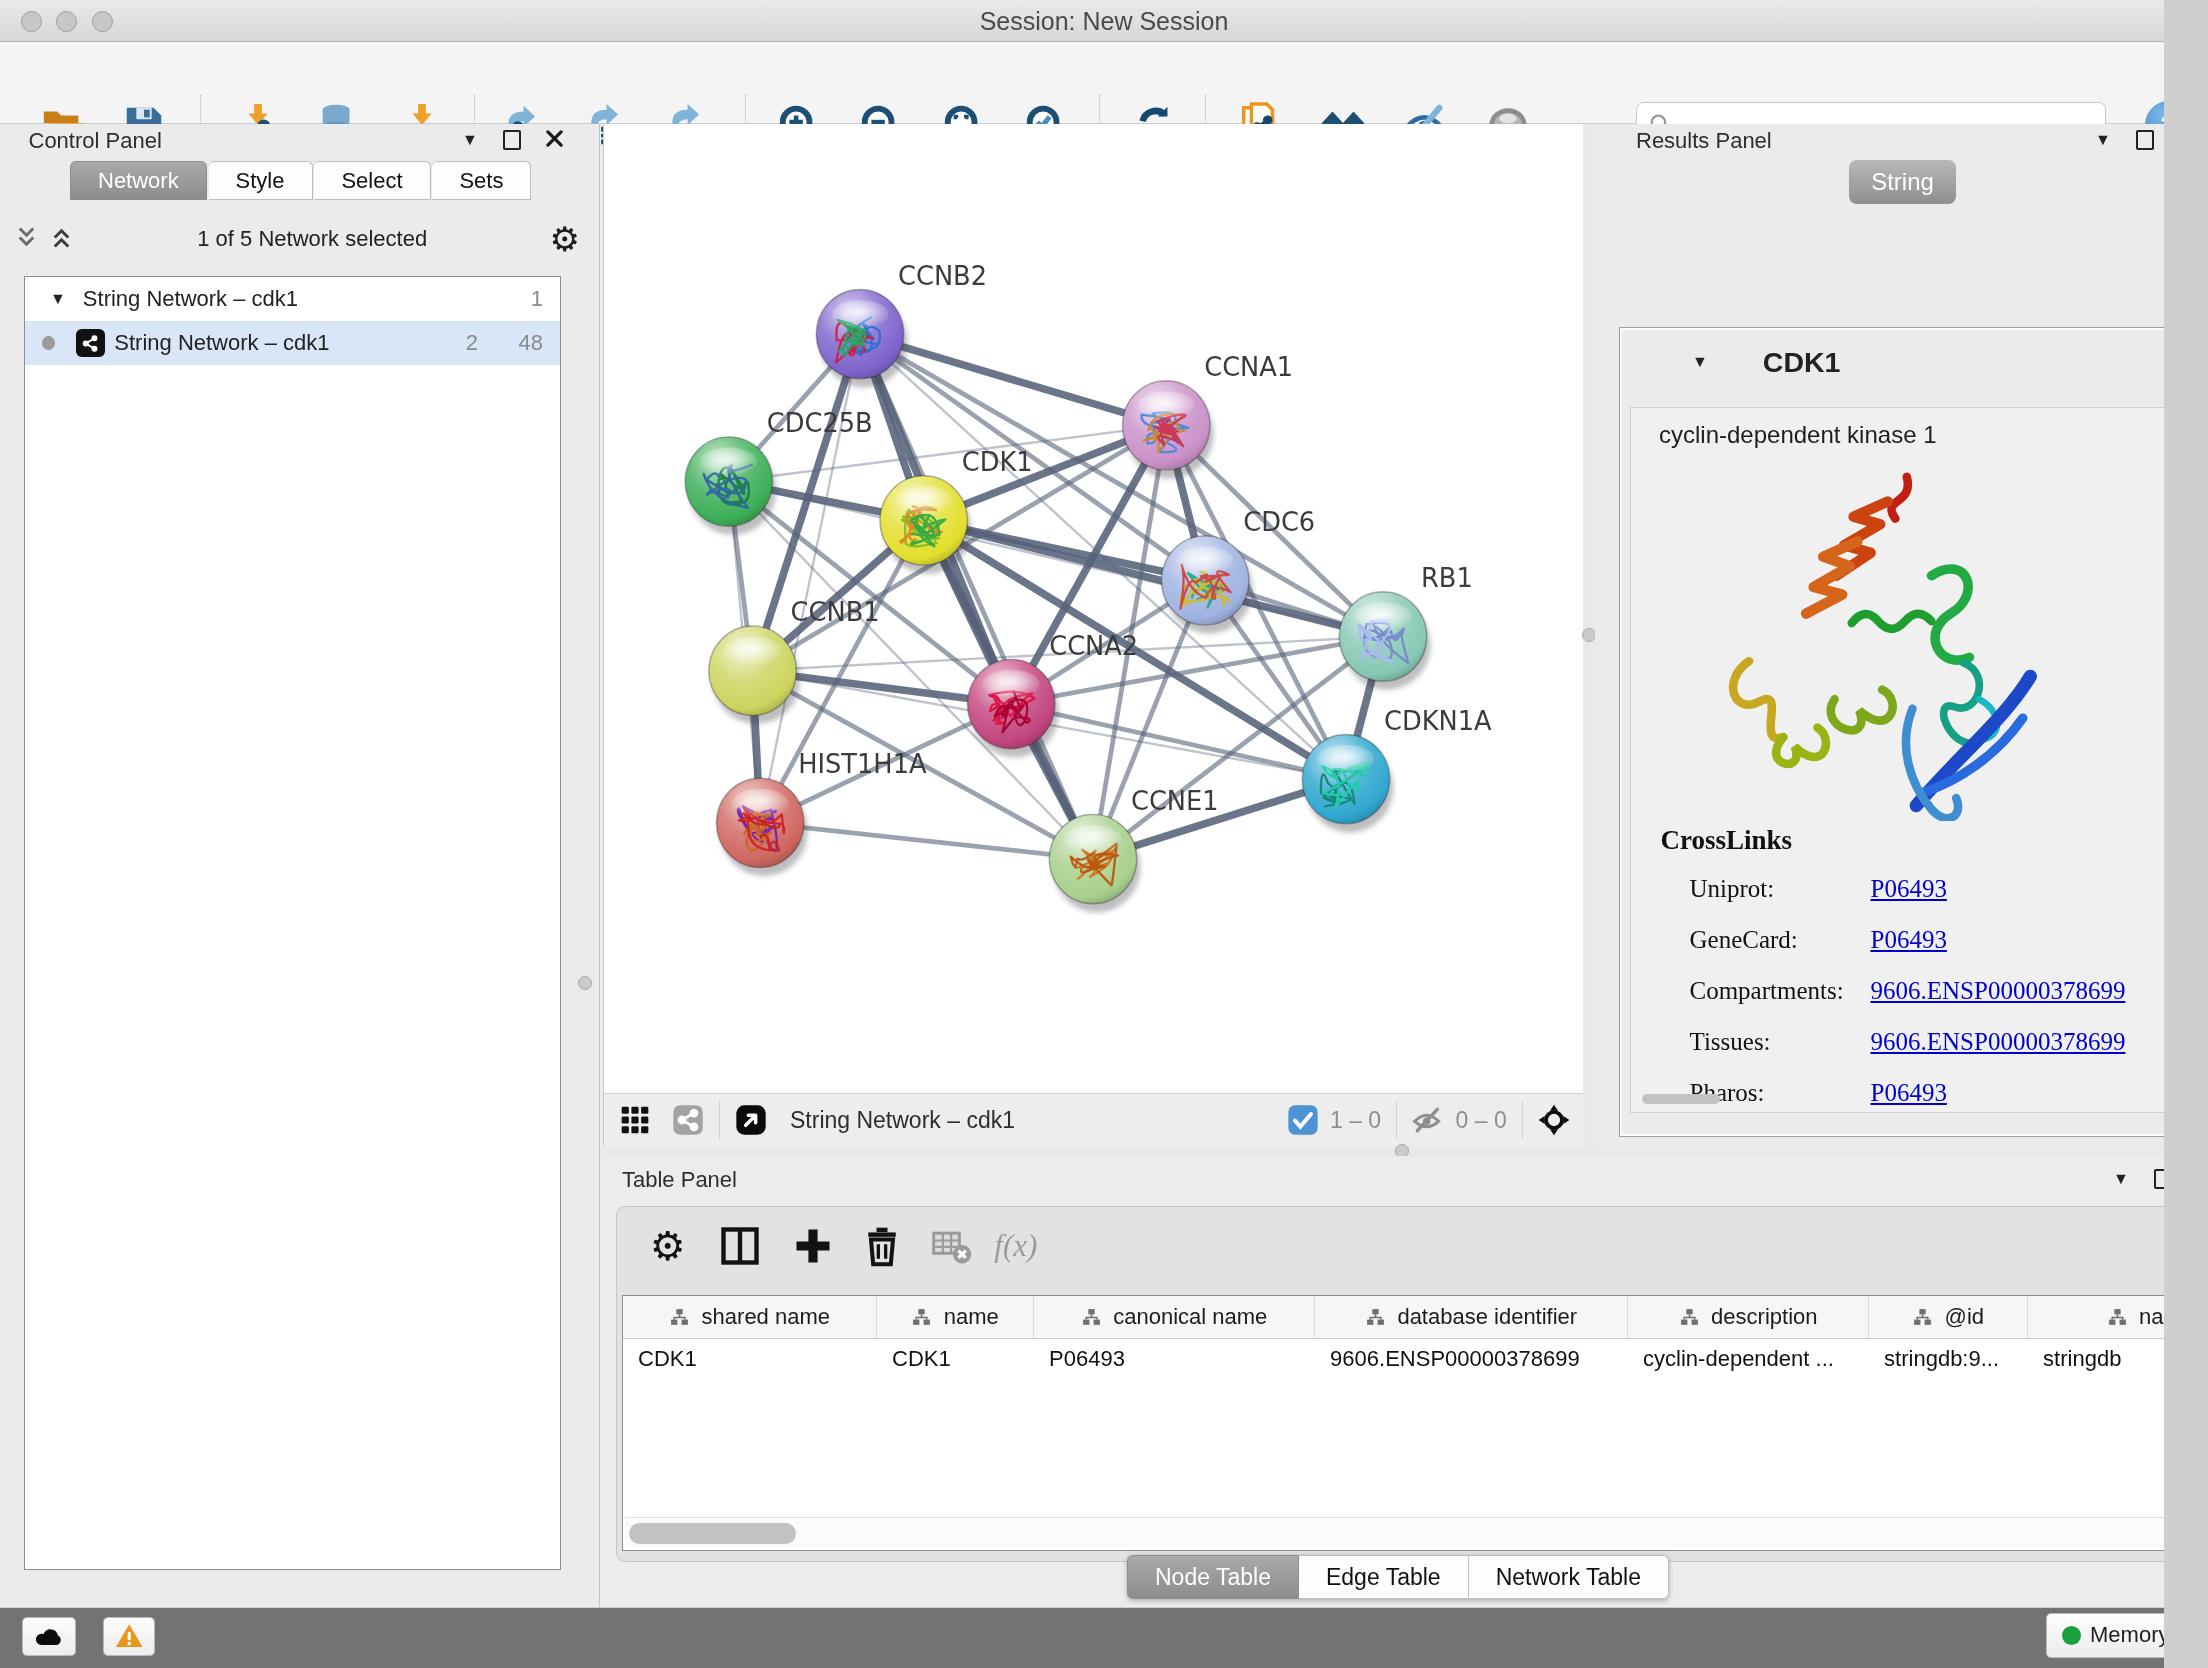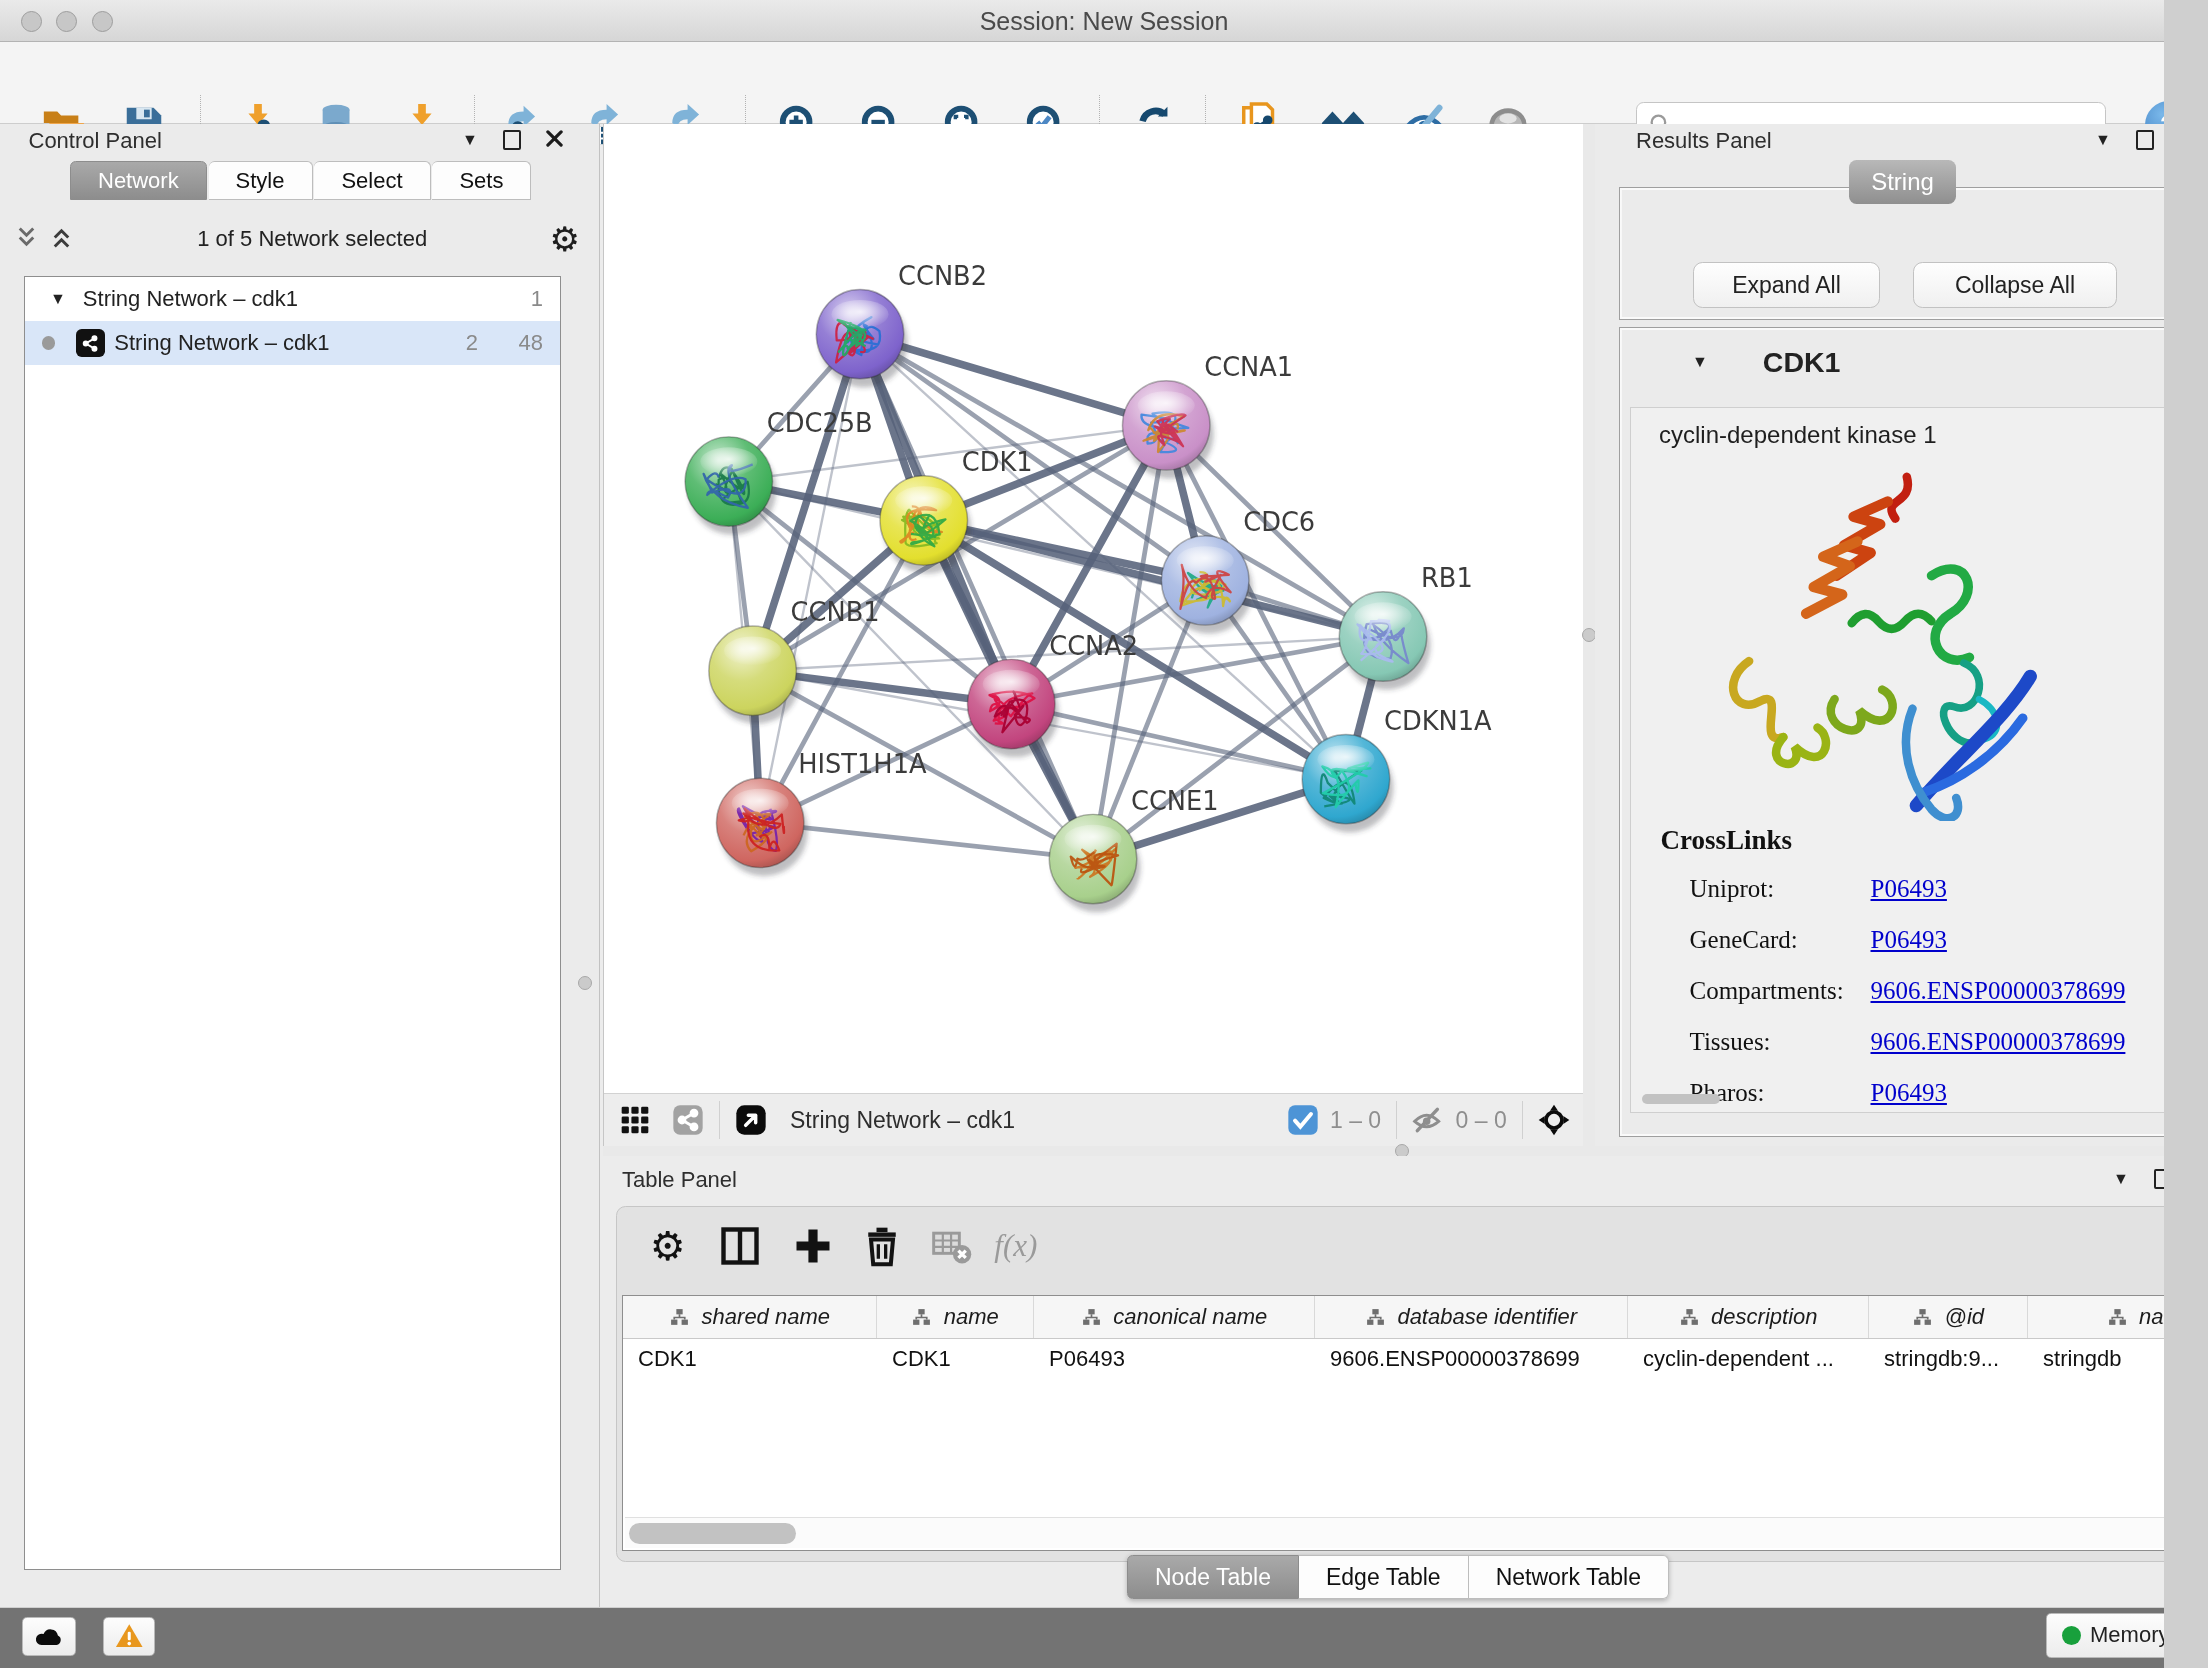--- a/index.html
+++ b/index.html
@@ -96,21 +96,21 @@
   .tpanel{position:absolute;left:603px;top:1156px;width:1605px;height:452px;background:#ececec;}
   .tp-body{position:absolute;left:13.3px;top:50px;width:1583px;height:356px;background:#e2e2e2;
            border:1px solid #c6c6c6;border-radius:9.5px;box-sizing:border-box;}
   .tp-tool{position:absolute;top:17px;width:44px;height:44px;}
   .tp-tool svg{width:44px;height:44px;}
   .fx{font-family:"Liberation Serif",serif;font-style:italic;font-size:31px;color:#9a9a9a;}
   .tbl{position:absolute;left:4.8px;top:88px;width:1569px;height:256px;background:#fff;
        border:1.9px solid #8e8e8e;box-sizing:border-box;overflow:hidden;}
   .tbl-head{display:flex;height:43px;background:#f6f6f6;border-bottom:1.9px solid #c9c9c9;box-sizing:border-box;}
   .th{display:flex;align-items:center;justify-content:center;gap:11.4px;font-size:22px;color:#1c1c1c;
-      border-right:1px solid #d9d9d9;box-sizing:border-box;flex-shrink:0;cursor:pointer;font-style:italic;}
+      border-right:1px solid #d9d9d9;box-sizing:border-box;flex-shrink:0;cursor:pointer;}
   .attr-ic{width:21px;height:21px;}
   .tbl-row{display:flex;height:40px;align-items:center;}
   .td{padding-left:15px;font-size:22px;color:#111;box-sizing:border-box;flex-shrink:0;overflow:hidden;white-space:nowrap;}
   .tp-scroll{position:absolute;left:1.9px;right:1.9px;bottom:1.9px;height:30px;background:#fbfbfb;border-top:1px solid #e0e0e0;}
   .tp-thumb{position:absolute;left:3.8px;top:4.8px;width:167px;height:21px;background:#c2c2c2;border-radius:10.5px;}
   .tp-tabs{position:absolute;left:524px;top:399px;height:44px;display:flex;
            box-shadow:0 1.9px 4.8px rgba(0,0,0,0.25);border-radius:5.7px;}
   .tp-tabs .tab{border-radius:0;font-size:23px;}
   .tp-tabs .tab:first-child{border-radius:5.7px 0 0 5.7px;}
   .tp-tabs .tab:last-child{border-radius:0 5.7px 5.7px 0;}
@@ -632,24 +632,20 @@
   <div class="rpanel">
     <div class="abs panel-title" style="left:41px;top:3.8px">Results Panel</div>
     <div class="abs ph-icons" style="left:500px;top:5.7px">
       <span class="tri-down">▼</span>
       <span class="float-ic"></span>
       <span class="x-ic"><svg viewBox="0 0 18 18">
             <path d="M2 2l14 14M16 2L2 16" stroke="#1c1c1c" stroke-width="3.4" stroke-linecap="round"></path>
           </svg></span>
     </div>
     <div class="rp-tab">String</div>
-    <div class="rp-box1">
-      <div class="rp-btn" style="left:73px;top:74px;width:185px">Expand All</div>
-      <div class="rp-btn" style="left:293px;top:74px;width:202px">Collapse All</div>
-    </div>
     <div class="rp-box2">
       <div class="rp-entry-head">
         <span class="tri-down">▼</span>
         <span class="rp-entry-name">CDK1</span>
       </div>
       <div class="rp-sub">
         <div class="rp-desc">cyclin-dependent kinase 1</div>
         <svg class="ribbon" width="361" height="352" viewBox="0 0 380 370" fill="none" stroke-linecap="round">
           <path d="M212 52 C196 30 232 38 224 8" stroke="#c21f10" stroke-width="9"></path>
           <path d="M150 112 L186 88 L158 80 L196 58 L168 50 L204 34" stroke="#cc4310" stroke-width="11" stroke-linejoin="round"></path>

